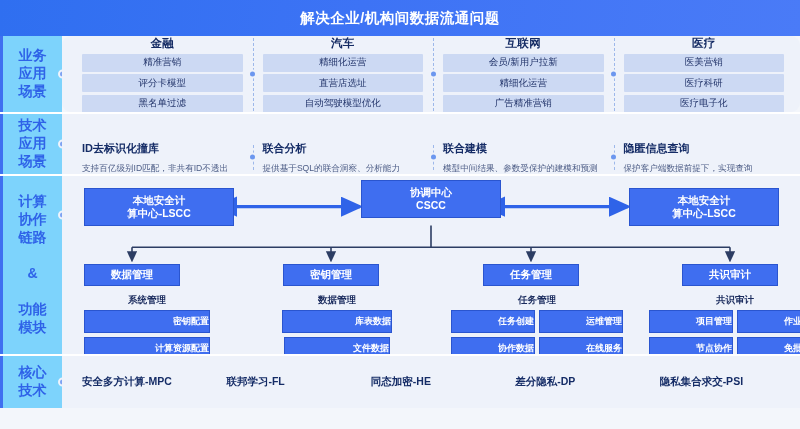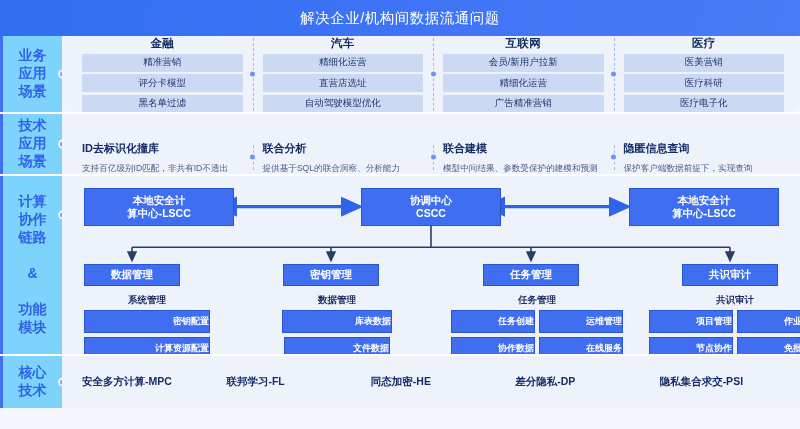--- a/index.html
+++ b/index.html
@@ -11,21 +11,21 @@
   }
   .page { position: relative; width: 800px; height: 429px; background: #f3f6fb; }
 
   
   .header {
     height: 36px;
     background: linear-gradient(100deg, #2f6ff0 0%, #3d73f5 45%, #4a7bf7 100%);
     display: flex; align-items: center; justify-content: center;
   }
   .header-title {
-    color: #ffffff; font-size: 14.5px; font-weight: 400; letter-spacing: .5px;
+    color: #ffffff; font-size: 14.5px; font-weight: 700; letter-spacing: .5px;
   }
 
   
   .band { display: flex; position: relative; }
   .band + .band { border-top: 2px solid #ffffff; }
 
   .side {
     width: 62px; flex: 0 0 62px;
     background: #7dd3fc;
     border-left: 3px solid #3f6ff0;
@@ -248,21 +248,21 @@
           <line x1="70" y1="72" x2="668" y2="72" stroke="#2c3d63" stroke-width="1.6"></line>
 
           <line x1="70" y1="72" x2="70" y2="85" stroke="#2c3d63" stroke-width="1.6" marker-end="url(#arD)"></line>
           <line x1="269" y1="72" x2="269" y2="85" stroke="#2c3d63" stroke-width="1.6" marker-end="url(#arD)"></line>
           <line x1="469" y1="72" x2="469" y2="85" stroke="#2c3d63" stroke-width="1.6" marker-end="url(#arD)"></line>
           <line x1="668" y1="72" x2="668" y2="85" stroke="#2c3d63" stroke-width="1.6" marker-end="url(#arD)"></line>
         </svg>
 
         <div class="node top" style="left:22px; top:12px; width:150px; white-space:pre-line;">本地安全计
 算中心-LSCC</div>
-        <div class="node top" style="left:299px; top:12px; width:140px; white-space:pre-line;">协调中心
+        <div class="node top" style="left:299px; top:4px; width:140px; white-space:pre-line;">协调中心
 CSCC</div>
         <div class="node top" style="left:567px; top:12px; width:150px; white-space:pre-line;">本地安全计
 算中心-LSCC</div>
 
         <div class="node mid" style="left:22px;  top:88px; width:96px;">数据管理</div>
         <div class="node mid" style="left:221px; top:88px; width:96px;">密钥管理</div>
         <div class="node mid" style="left:421px; top:88px; width:96px;">任务管理</div>
         <div class="node mid" style="left:620px; top:88px; width:96px;">共识审计</div>
 
         <div class="grp" style="left:20px; top:118px; width:130px;">

